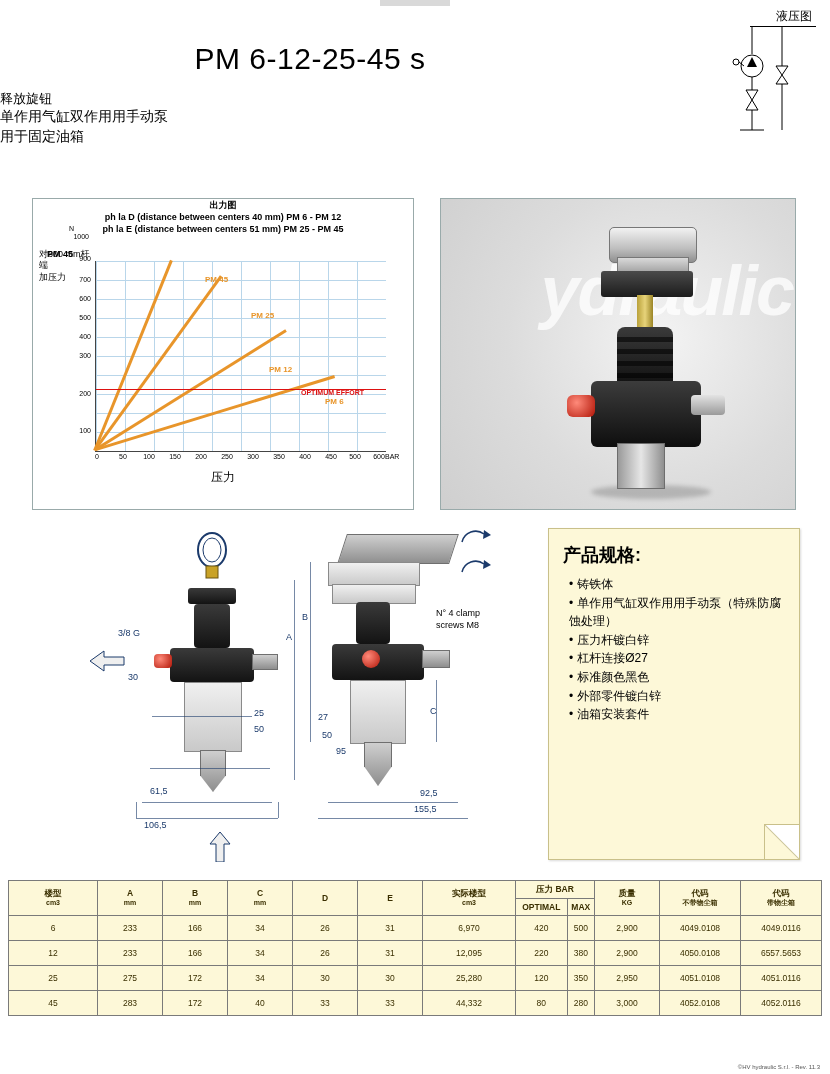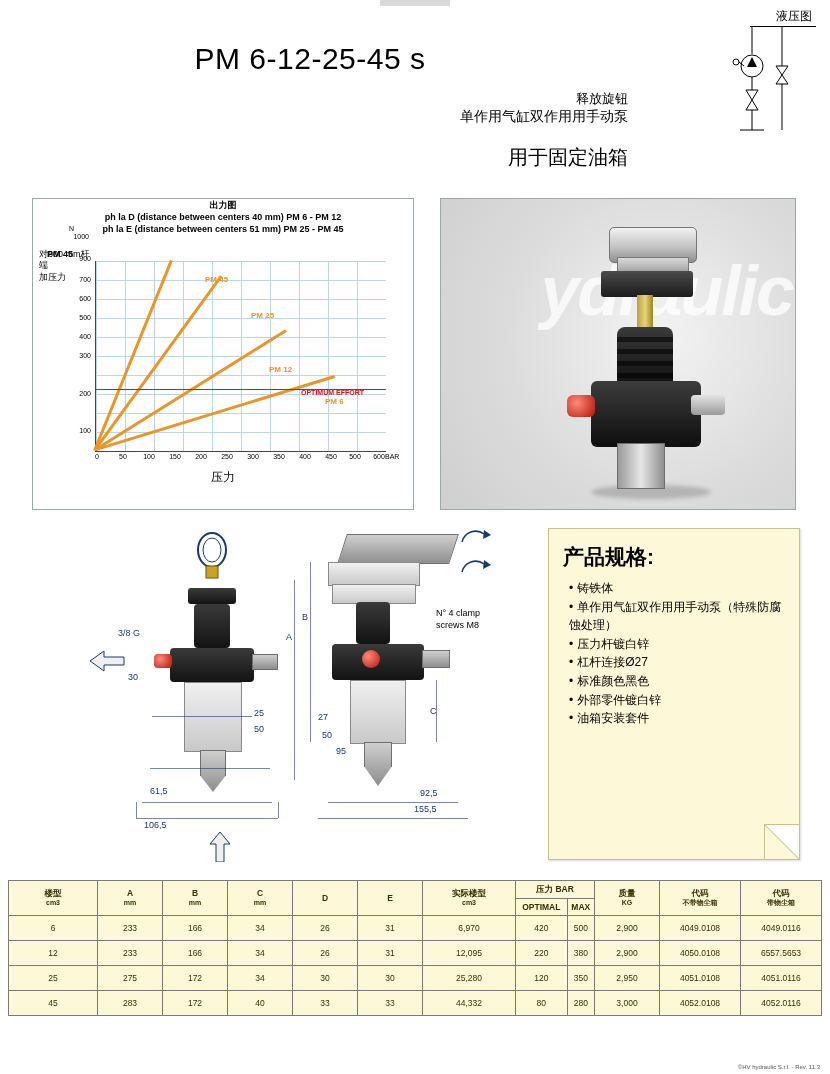--- a/index.html
+++ b/index.html
@@ -1,24 +1,24 @@
 <!DOCTYPE html>
 <html><head>
 <meta charset="utf-8">
 <style>
   html,body{margin:0;padding:0;background:#fff;}
   body{width:830px;height:1074px;position:relative;font-family:"Liberation Sans",sans-serif;color:#000;}
   .page{position:absolute;inset:0;}
 
   
   .title{position:absolute;left:0;top:42px;width:620px;text-align:center;font-size:30px;letter-spacing:.5px;}
-  .subline{position:absolute;left:8px;width:620px;text-align:right;font-size:13px;}
+  .subline{position:absolute;left:0;width:620px;text-align:left;font-size:13px;}
   .sub1{top:90px;}
   .sub2{top:108px;font-size:14px;}
-  .sub3{top:128px;font-size:20px;margin-top:16px;}
+  .sub3{top:128px;font-size:14px;}
 
   
   .circuit-label{position:absolute;right:18px;top:8px;font-size:12px;}
   .circuit-underline{position:absolute;right:14px;top:26px;width:66px;border-top:1px solid #000;}
   .circuit-box{position:absolute;right:40px;top:26px;width:60px;height:120px;}
 
   
   .chart-panel{position:absolute;left:32px;top:198px;width:380px;height:310px;border:1px solid #9aa;background:#fff;}
   .chart-title{text-align:center;font-size:9px;font-weight:bold;line-height:1.35;}
   .chart-area{position:absolute;left:62px;top:62px;width:290px;height:190px;border-left:1px solid #444;border-bottom:1px solid #444;background:
@@ -65,21 +65,21 @@
   
   .tb{position:absolute;}
   .tb-dark{background:linear-gradient(#3a3a3a,#131313);}
   .tb-mid{background:linear-gradient(#cfcfcf,#8e8e8e);border:1px solid #6f6f6f;}
   .tb-lite{background:linear-gradient(#f0f0f0,#c9c9c9);border:1px solid #8a8a8a;}
   .tb-red{background:radial-gradient(circle at 35% 35%,#ff8a7a,#b01406);}
 
   
   .specs{position:absolute;left:548px;top:528px;width:250px;height:330px;background:#fdf8d8;border:1px solid #c9c08a;
      box-shadow:1px 1px 2px rgba(0,0,0,.15);}
-  .specs h4{margin:14px 0 8px 14px;font-size:21px;font-weight:bold;}
+  .specs h4{margin:14px 0 8px 14px;font-size:18px;font-weight:bold;}
   .specs ul{margin:0;padding:0 10px 0 20px;list-style:none;}
   .specs li{font-size:12px;line-height:1.55;}
   .specs li:before{content:"•";margin-right:4px;}
   .curl{position:absolute;right:0;bottom:0;width:34px;height:34px;background:linear-gradient(225deg,#ffffff 48%,#cfc9a0 50%,#fdf8d8 52%);border-left:1px solid #c9c08a;border-top:1px solid #c9c08a;}
 
   
   table.spec{position:absolute;left:8px;top:880px;width:814px;border-collapse:collapse;background:#fdf8d8;}
   table.spec th,table.spec td{border:1px solid #7a7a7a;font-size:8.5px;text-align:center;color:#3a2f00;}
   table.spec th{font-weight:bold;padding:3px 1px;line-height:1.25;}
   table.spec td{height:22px;}

